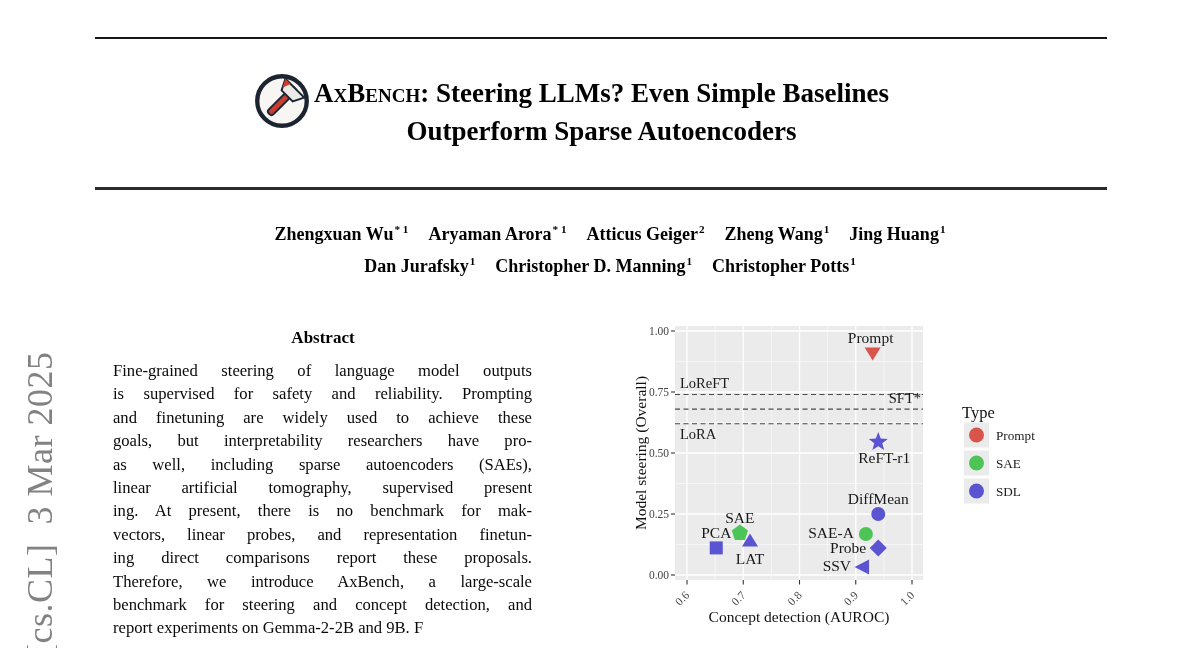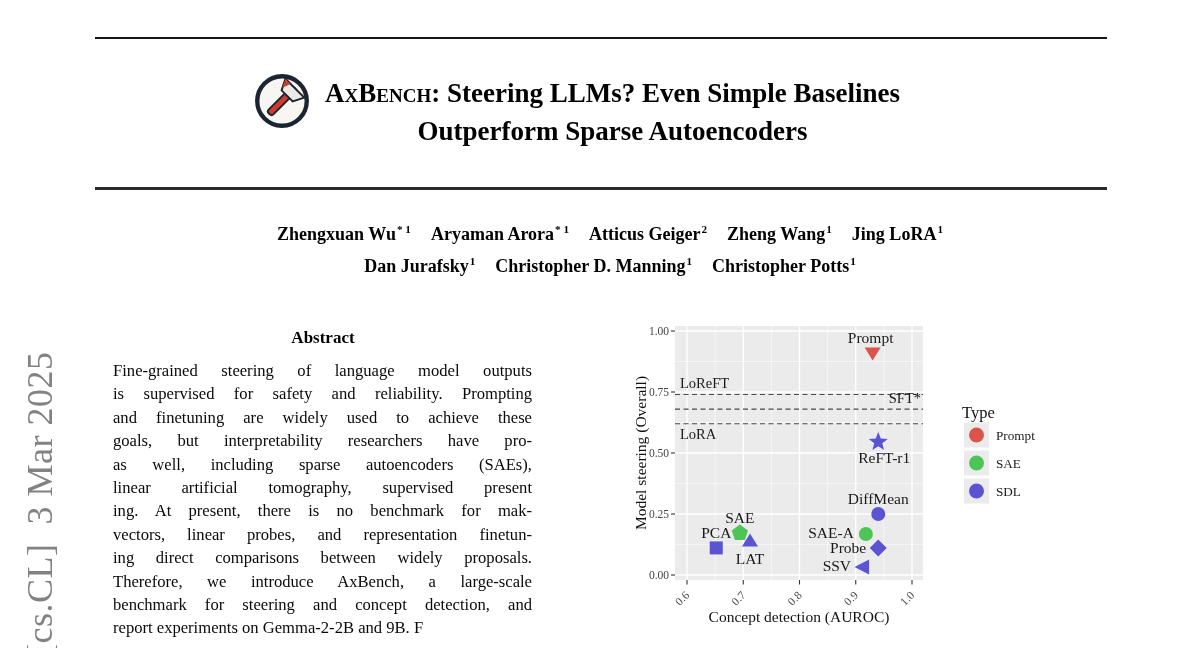--- a/index.html
+++ b/index.html
@@ -4,21 +4,21 @@
 <style>
   html,body{margin:0;padding:0;background:#ffffff;}
   .page{position:relative;width:1200px;height:648px;background:#fff;overflow:hidden;
         font-family:"Liberation Serif","DejaVu Serif",serif;color:#111;}
   .rule{position:absolute;background:#161616;}
   .rule.top{left:95px;top:37px;width:1012px;height:2px;}
   .rule.mid{left:95px;top:187px;width:1012px;height:2.5px;background:#2b2b2b;}
   .arxiv{position:absolute;left:19px;top:656px;transform:rotate(-90deg);transform-origin:0 0;
          font-size:36px;color:#828282;white-space:pre;letter-spacing:0.5px;}
   .logo{position:absolute;left:253px;top:72px;width:58px;height:58px;}
-  .title{position:absolute;left:110px;top:74px;width:1005px;text-align:center;
+  .title{position:absolute;left:99px;top:74px;width:1005px;text-align:center;
          font-weight:bold;font-size:27px;line-height:38px;color:#000;}
   .title .sc{font-variant:small-caps;}
   .authors{position:absolute;left:100px;top:216px;width:1020px;text-align:center;
            font-weight:bold;font-size:18px;line-height:27px;color:#000;}
   .author{margin:0 10px;white-space:nowrap;text-align:center;}
   .author sup{font-size:62%;vertical-align:super;margin-left:1px;}
   .abs-head{position:absolute;left:113px;top:328px;width:420px;text-align:center;
             font-weight:bold;font-size:17px;color:#000;}
   .abs-body{position:absolute;left:113px;top:359px;width:419px;font-size:16.6px;color:#090909;}
   .abs-line{text-align:justify;text-align-last:justify;line-height:23.4px;white-space:normal;}
@@ -45,35 +45,35 @@
   </svg>
 
   <div class="title">
     <div><span class="sc">AxBench:</span><span> Steering LLMs? Even Simple Baselines</span></div>
     <div>Outperform Sparse Autoencoders</div>
   </div>
 
   <div class="rule mid"></div>
 
   <div class="authors">
-    <div id="authors-1"><span class="author"><span>Zhengxuan Wu</span><sup>* 1</sup></span><span class="author"><span>Aryaman Arora</span><sup>* 1</sup></span><span class="author"><span>Atticus Geiger</span><sup>2</sup></span><span class="author"><span>Zheng Wang</span><sup>1</sup></span><span class="author"><span>Jing LoRA</span><sup>1</sup></span></div>
+    <div id="authors-1"><span class="author"><span>Zhengxuan Wu</span><sup>* 1</sup></span><span class="author"><span>Aryaman Arora</span><sup>* 1</sup></span><span class="author"><span>Atticus Geiger</span><sup>2</sup></span><span class="author"><span>Zheng Wang</span><sup>1</sup></span><span class="author"><span>Jing Huang</span><sup>1</sup></span></div>
     <div id="authors-2"><span class="author"><span>Dan Jurafsky</span><sup>1</sup></span><span class="author"><span>Christopher D. Manning</span><sup>1</sup></span><span class="author"><span>Christopher Potts</span><sup>1</sup></span></div>
   </div>
 
   <div class="abs-head">Abstract</div>
   <div class="abs-body" id="abs-body">
       <div class="abs-line">Fine-grained steering of language model outputs</div>
       <div class="abs-line">is supervised for safety and reliability. Prompting</div>
       <div class="abs-line">and finetuning are widely used to achieve these</div>
       <div class="abs-line">goals, but interpretability researchers have pro-</div>
       <div class="abs-line">as well, including sparse autoencoders (SAEs),</div>
       <div class="abs-line">linear artificial tomography, supervised present</div>
       <div class="abs-line">ing. At present, there is no benchmark for mak-</div>
       <div class="abs-line">vectors, linear probes, and representation finetun-</div>
-      <div class="abs-line">ing direct comparisons between widely proposals.</div>
+      <div class="abs-line">ing direct comparisons report these proposals.</div>
       <div class="abs-line">Therefore, we introduce AxBench, a large-scale</div>
       <div class="abs-line">benchmark for steering and concept detection, and</div>
       <div class="abs-line last">report experiments on Gemma-2-2B and 9B. F</div>
     </div>
 
   <div class="figure">
     <svg id="chart" width="570" height="336" viewBox="0 0 570 336">
         <rect x="45" y="14" width="248" height="254" fill="#ebebeb"></rect>
         <line x1="85.12500000000003" y1="14" x2="85.12500000000003" y2="268" stroke="rgba(255,255,255,0.6)" stroke-width="0.9"></line>
         <line x1="141.375" y1="14" x2="141.375" y2="268" stroke="rgba(255,255,255,0.6)" stroke-width="0.9"></line>

